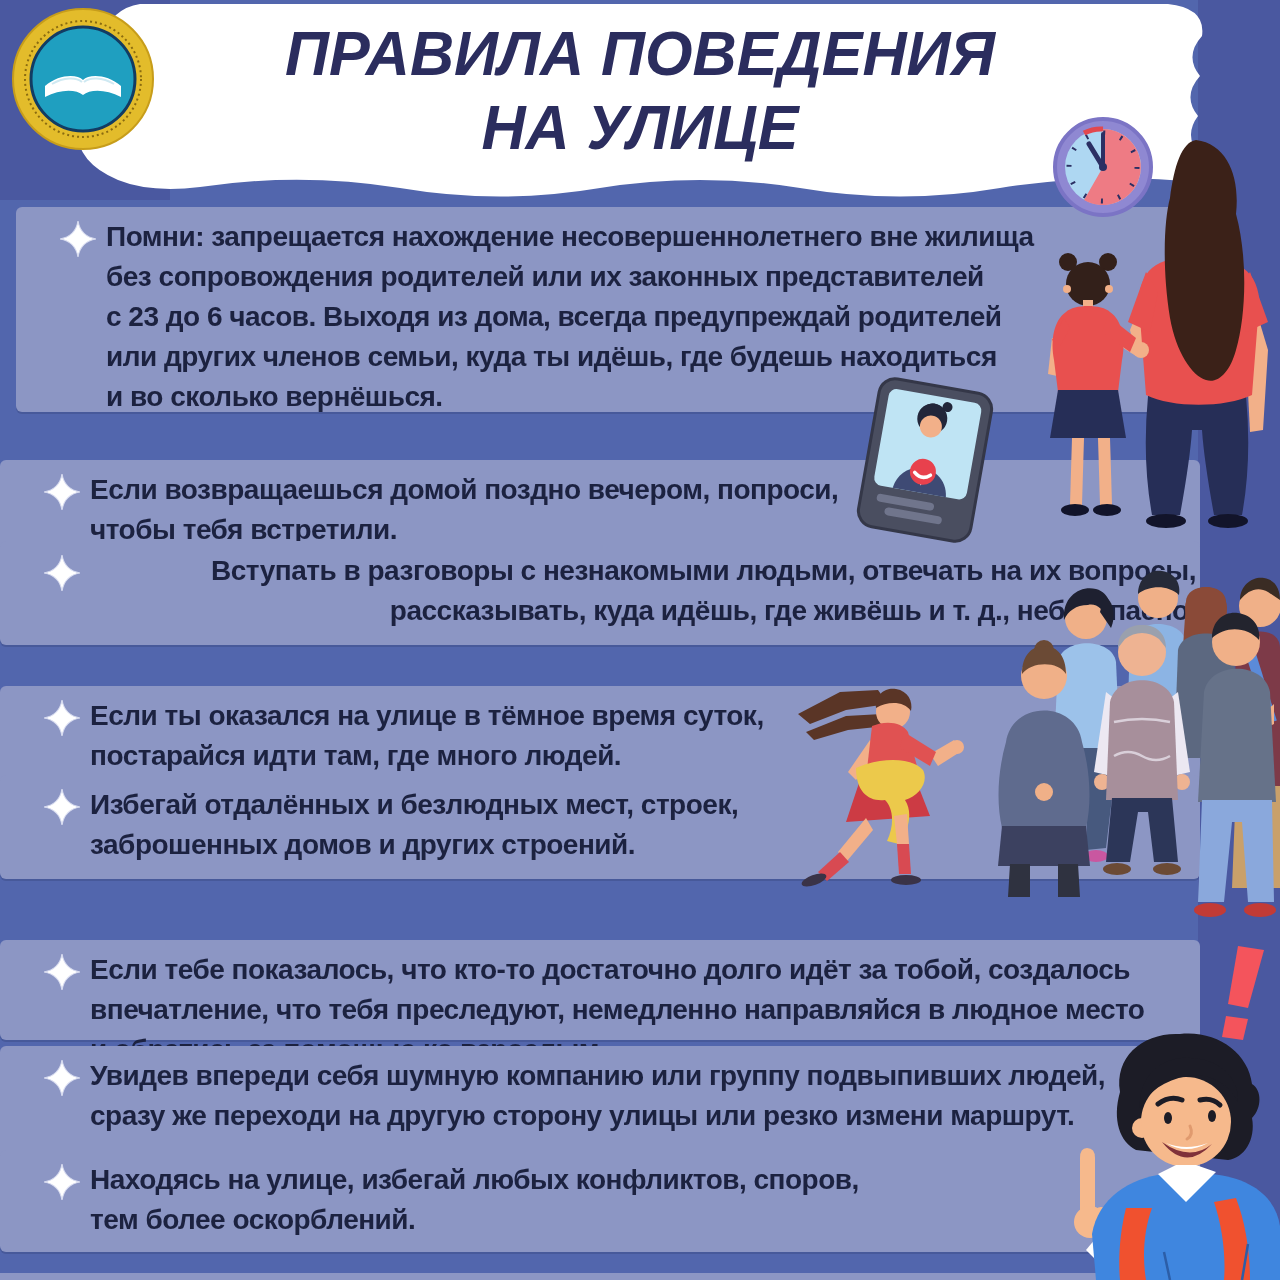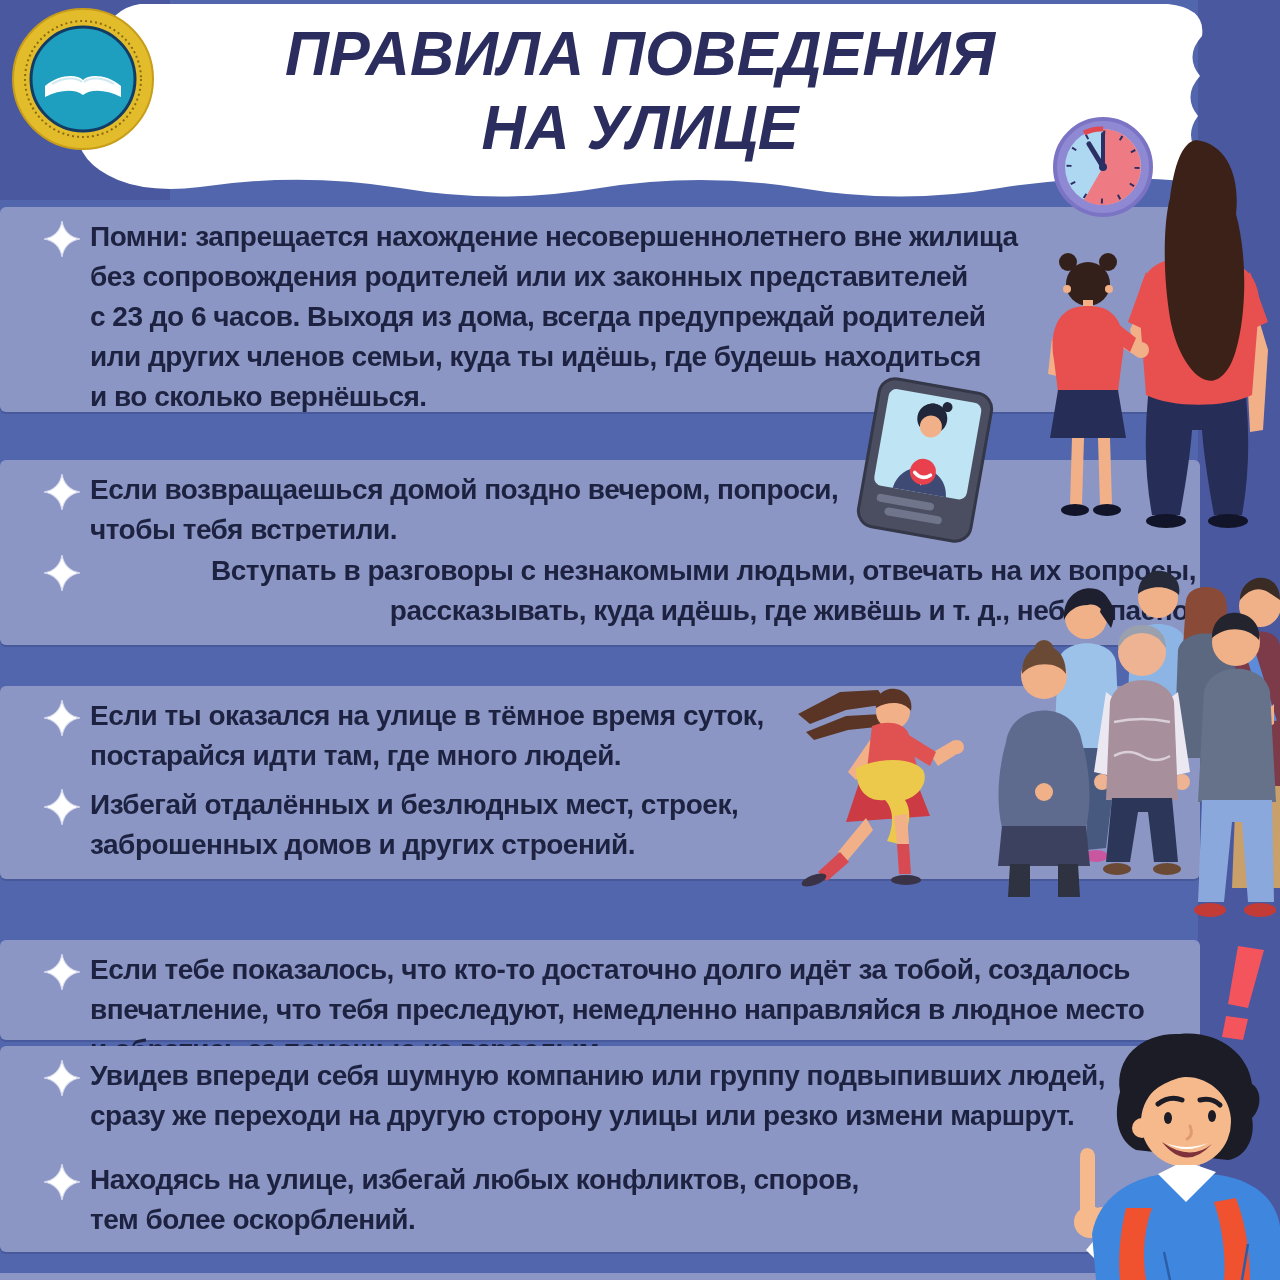--- a/index.html
+++ b/index.html
@@ -22,21 +22,21 @@
   .panel{
     position:absolute;left:0;width:1200px;background:#8c96c4;
     border-radius:6px;z-index:1;box-shadow:0 2px 0 rgba(40,50,100,.25);
   }
   .rule{
     position:absolute;left:90px;top:10px;right:4px;
     font-size:28px;line-height:40px;font-weight:700;color:#1c2240;
     letter-spacing:-0.5px;white-space:pre;
   }
   .star{position:absolute;left:44px;top:14px;width:36px;height:36px;}
-  .p1{top:207px;height:205px;}
+  .p1{top:207px;height:205px;margin-left:16px;}
   .p2{top:428px;height:97px;margin-top:32px;}
   .p3{top:541px;height:104px;text-align:right;}
   .p4{top:686px;height:104px;}
   .p5{top:775px;height:104px;text-decoration:underline;}
   .p6{top:940px;height:100px;}
   .p7{top:1046px;height:116px;}
   .p8{top:1150px;height:102px;}
   .overlay{position:absolute;left:0;top:0;z-index:3;pointer-events:none;}
 </style>
 </head>

